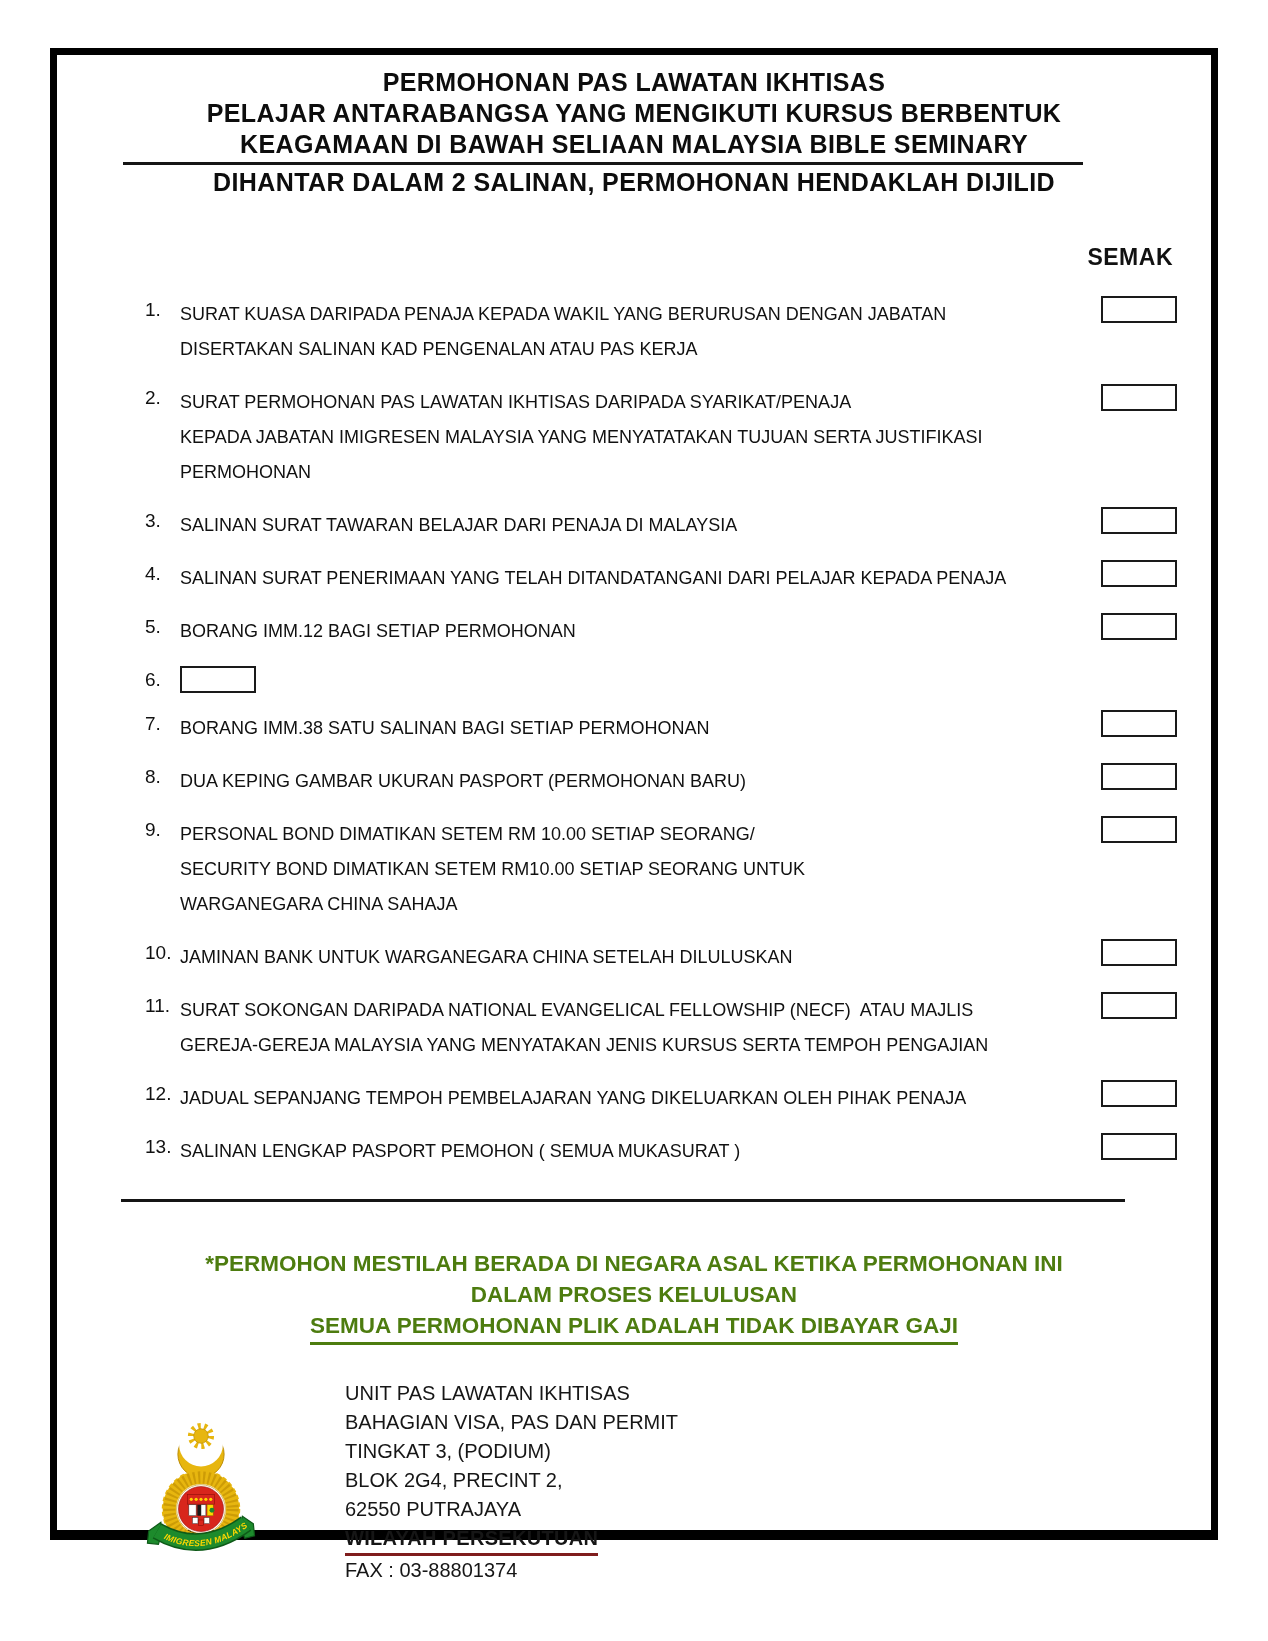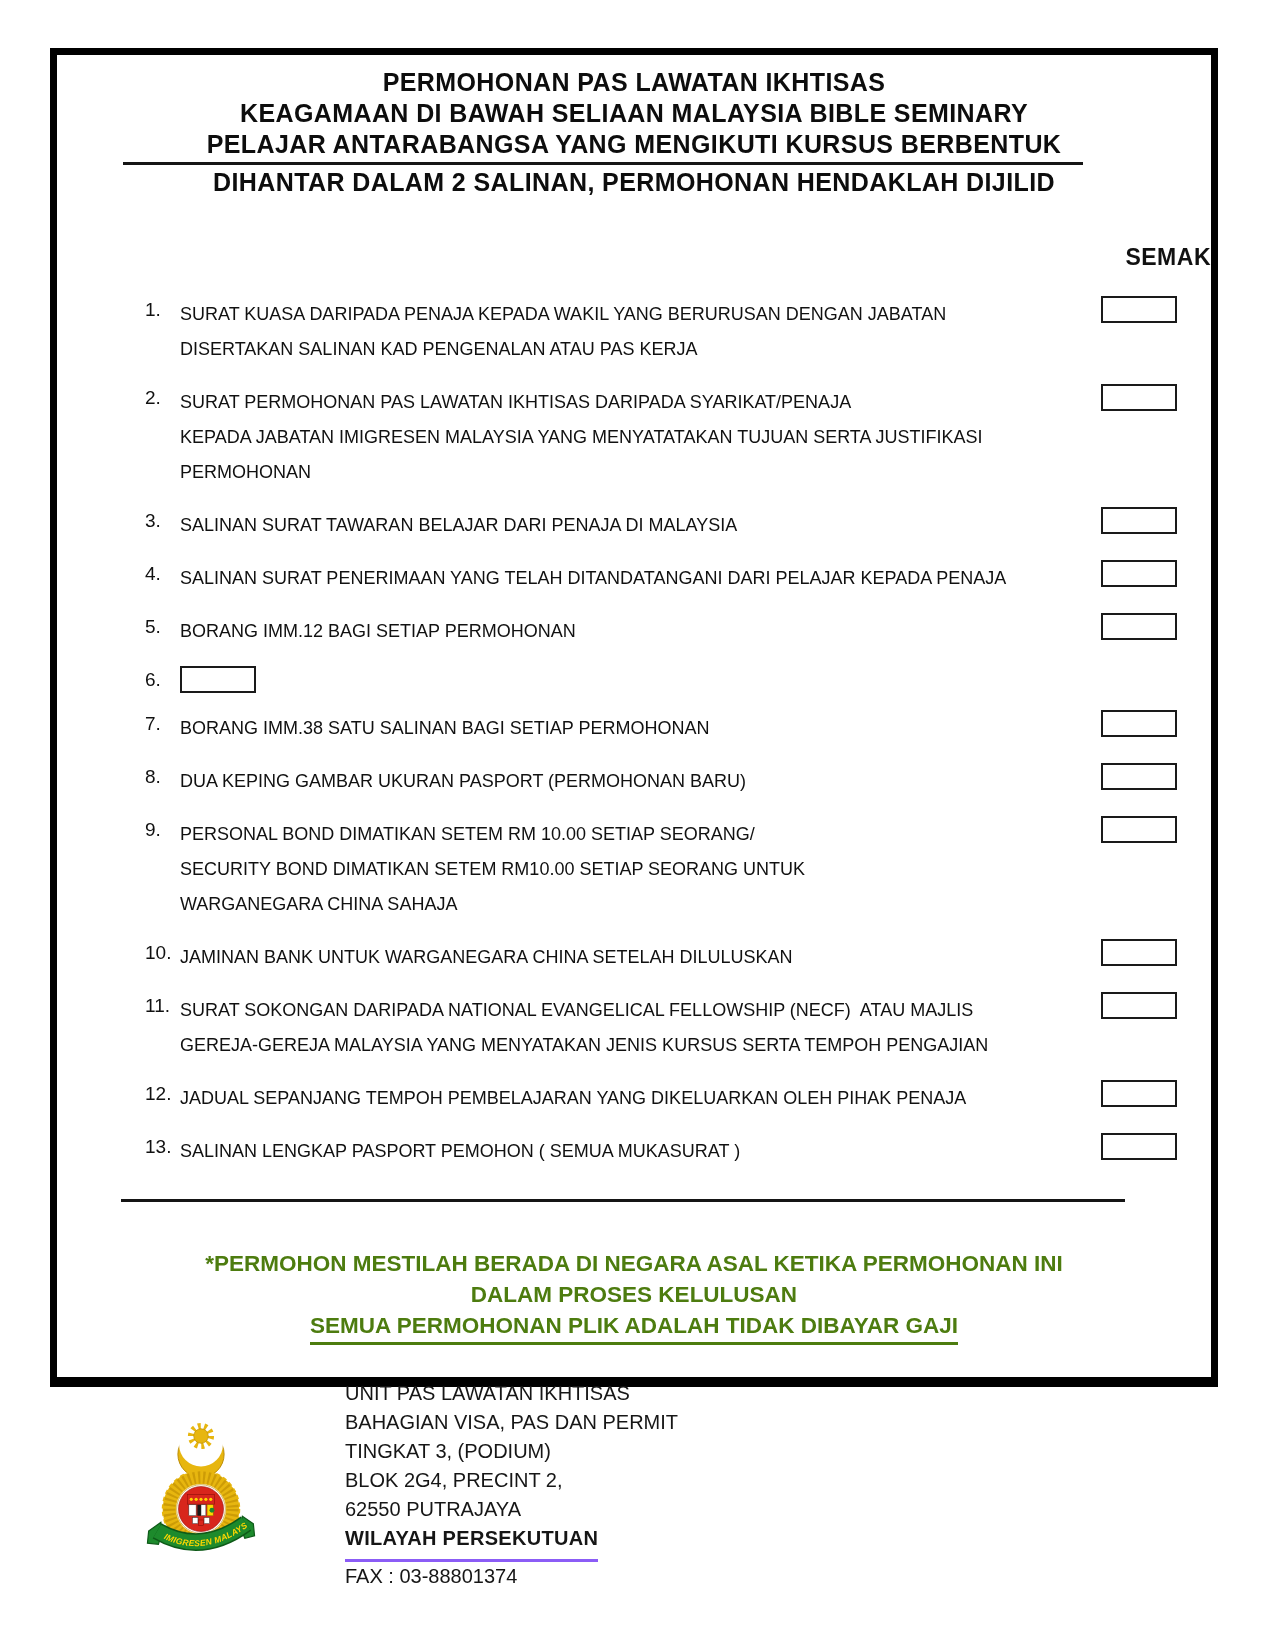--- a/index.html
+++ b/index.html
@@ -4,59 +4,59 @@
 <style>
   * { margin:0; padding:0; box-sizing:border-box; }
   html,body { background:#ffffff; }
   body {
     width:1268px; height:1641px; position:relative;
     font-family:"Liberation Sans","DejaVu Sans",sans-serif;
     color:#111;
   }
   .sheet { position:absolute; inset:0; background:#fff; }
   .frame {
-    position:absolute; left:50px; top:48px; width:1168px; height:1339px;
+    position:absolute; left:50px; top:48px; width:1168px; height:1492px;
     border:7px solid #000; border-bottom-width:10px; background:#fff;
   }
   
   .doc-title {
     margin-top:12px; text-align:center; font-weight:700;
     font-size:25px; line-height:31px; letter-spacing:0.4px; color:#0d0d0d;
   }
   .head-rule { height:3px; background:#151515; margin:2px 128px 2px 66px; }
   
-  .semak-row { margin-top:46px; text-align:right; }
+  .semak-row { margin-top:46px; padding-right:38px; text-align:right; }
   .semak { font-weight:700; font-size:23px; letter-spacing:0.5px; }
   
   .items { margin-top:26px; padding-left:88px; padding-right:34px; }
   .item  { display:flex; align-items:flex-start; margin-bottom:18px; }
   .num   { width:35px; flex:none; font-size:19px; line-height:25px; }
   .txt   { flex:1; padding-right:12px; font-size:18px; line-height:35px; white-space:pre-wrap; }
   .box   { flex:none; width:76px; height:27px; border:2px solid #1a1a1a; background:#fff; margin-top:-1px; }
   
   .divider { height:3px; background:#151515; margin:30px 86px 0 64px; }
   .notice  { margin-top:46px; text-align:center; font-weight:700; font-size:22.5px; line-height:31px; color:#4d7c0f; }
   .nu { border-bottom:3px solid #4d7c0f; padding-bottom:1px; display:inline-block; }
   
   .footer { display:flex; margin-top:34px; }
   .logo-wrap { width:288px; flex:none; display:flex; justify-content:center; align-items:flex-start; padding-top:40px; }
   .address { font-size:20px; line-height:29px; color:#161616; }
   .addr-line { white-space:pre; }
-  .region { font-weight:700; border-bottom:3px solid #8b5cf6; display:inline-block; padding-bottom:6px; letter-spacing:0.3px; }
+  .region { font-weight:700; border-bottom:3px solid #7f1d1d; display:inline-block; padding-bottom:0px; letter-spacing:0.3px; }
 </style>
 </head>
 <body>
 
 <div class="sheet">
   <div class="frame">
 
     <div class="doc-title">
       <div class="t-line">PERMOHONAN PAS LAWATAN IKHTISAS</div>
+      <div class="t-line">PELAJAR ANTARABANGSA YANG MENGIKUTI KURSUS BERBENTUK</div>
       <div class="t-line">KEAGAMAAN DI BAWAH SELIAAN MALAYSIA BIBLE SEMINARY</div>
-      <div class="t-line">PELAJAR ANTARABANGSA YANG MENGIKUTI KURSUS BERBENTUK</div>
       <div class="head-rule"></div>
       <div class="t-line">DIHANTAR DALAM 2 SALINAN, PERMOHONAN HENDAKLAH DIJILID</div>
     </div>
 
     <div class="semak-row">
       <span class="semak">SEMAK</span>
     </div>
 
     <div class="items" id="items">
       <div class="item">

